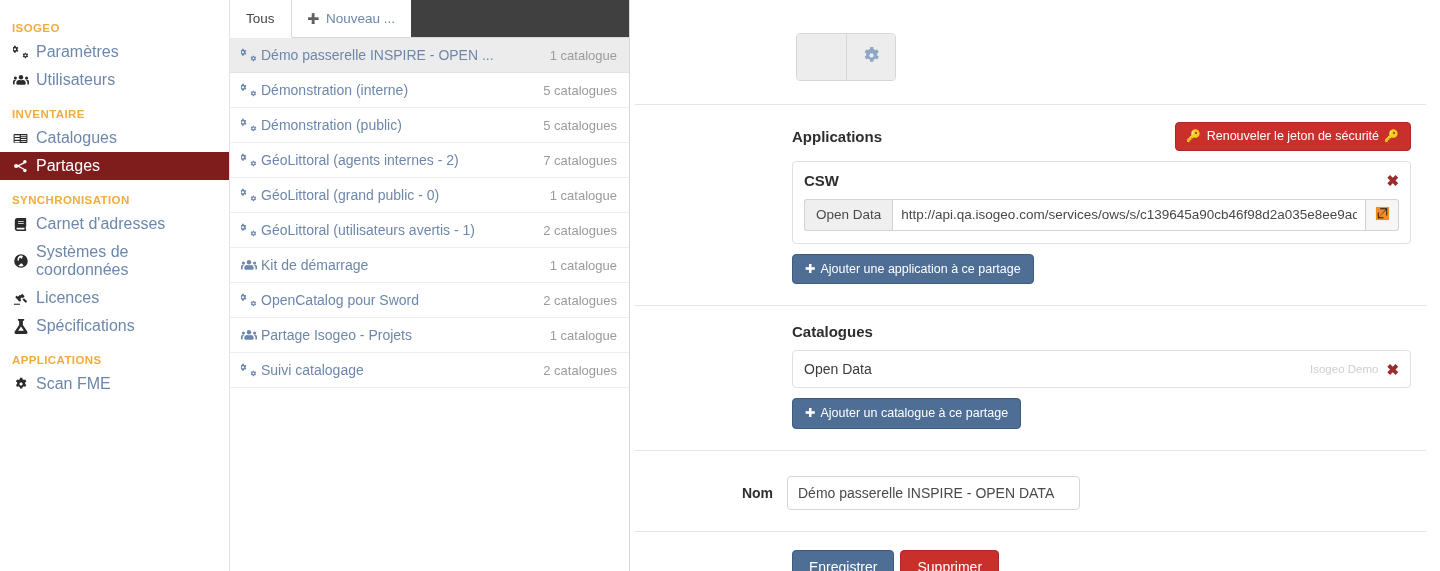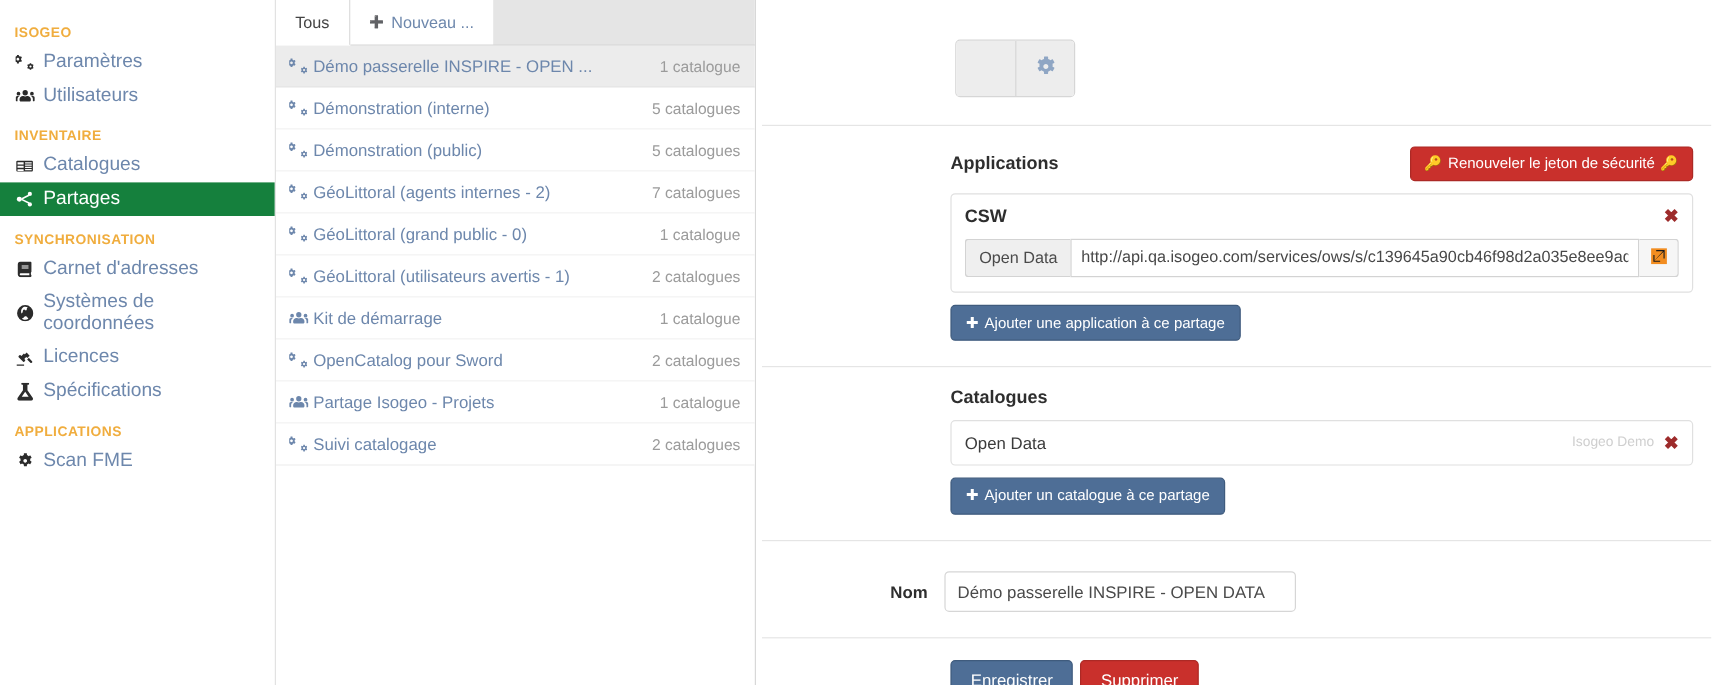--- a/index.html
+++ b/index.html
@@ -38,21 +38,21 @@
     display: flex;
     align-items: center;
     gap: 7px;
     padding: 5px 10px 5px 12px;
     color: #6d87ac;
     font-size: 16px;
     line-height: 18px;
     cursor: pointer;
     text-decoration: none;
   }
-  .nav-item.active { background: #15803d; color: #ffffff; }
+  .nav-item.active { background: #7f1d1d; color: #ffffff; }
   .nav-item .ic { width: 17px; display:inline-flex; justify-content:center; align-items:center; flex:0 0 17px; }
   .nav-item .ic svg { display:block; }
   .nav-item .ic svg path, .nav-item .ic svg circle,
   .nav-item .ic svg rect, .nav-item .ic svg ellipse { fill: #2b2b2b; }
   .nav-item.active .ic svg path, .nav-item.active .ic svg circle,
   .nav-item.active .ic svg rect, .nav-item.active .ic svg ellipse { fill: #ffffff; }
 
   
   .listcol {
     width: 400px;
@@ -60,21 +60,21 @@
     border-right: 1px solid #d8d8d8;
     height: 571px;
     background: #fff;
     display: flex;
     flex-direction: column;
   }
   .tabs {
     display: flex;
     height: 38px;
     border-bottom: 1px solid #d8d8d8;
-    background: #e5e5e5;
+    background: #404040;
     flex: 0 0 38px;
   }
   .tab {
     display: flex; align-items: center;
     padding: 0 16px;
     font-size: 13.5px;
     color: #5b5b5b;
     cursor: pointer;
     border-right: 1px solid #d8d8d8;
     background: #f4f4f4;

